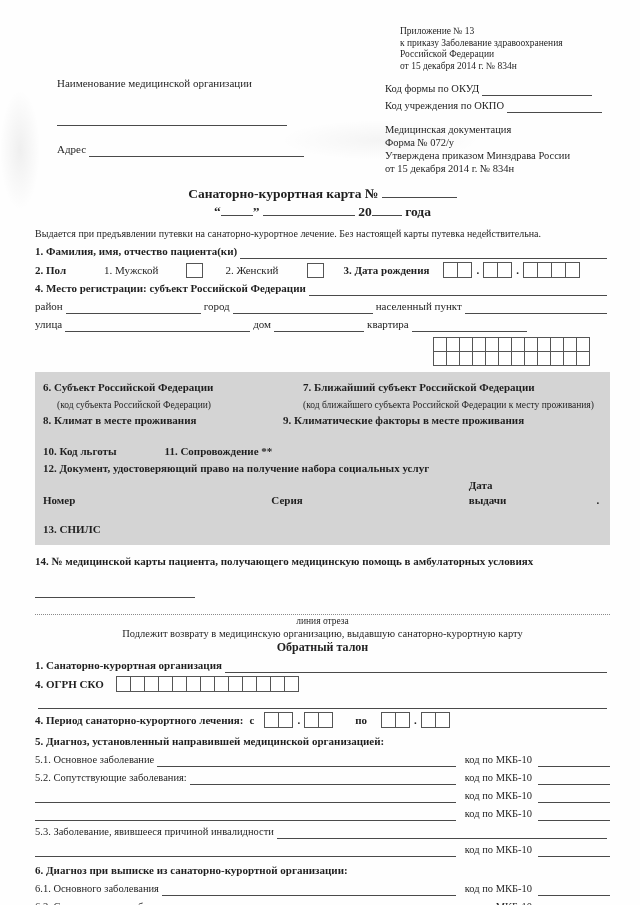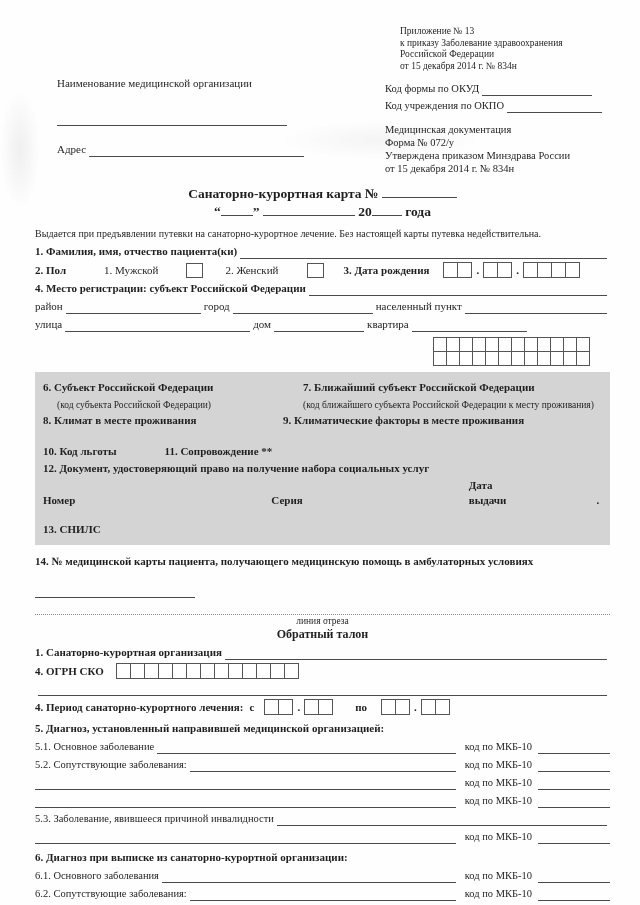--- a/index.html
+++ b/index.html
@@ -234,20 +234,21 @@
 
     
     <div class="row" style="margin-top:9px;">
       <span class="b">14. № медицинской карты пациента, получающего медицинскую помощь в амбулаторных условиях</span>
     </div>
     <div class="ul" style="width:160px; margin-top:16px;"></div>
 
     
     <div class="cutline"></div>
     <div class="center smallcap" style="margin-top:1px;">линия отреза</div>
+    <div class="center note">Подлежит возврату в медицинскую организацию, выдавшую санаторно-курортную карту</div>
     <div class="center coupon-title">Обратный талон</div>
 
     
     <div class="row">
       <span class="b">1. Санаторно-курортная организация</span>
       <span class="fill"></span>
     </div>
     <div class="row">
       <span class="b">4. ОГРН СКО</span>
       <span class="cells" style="margin-left:12px;">

